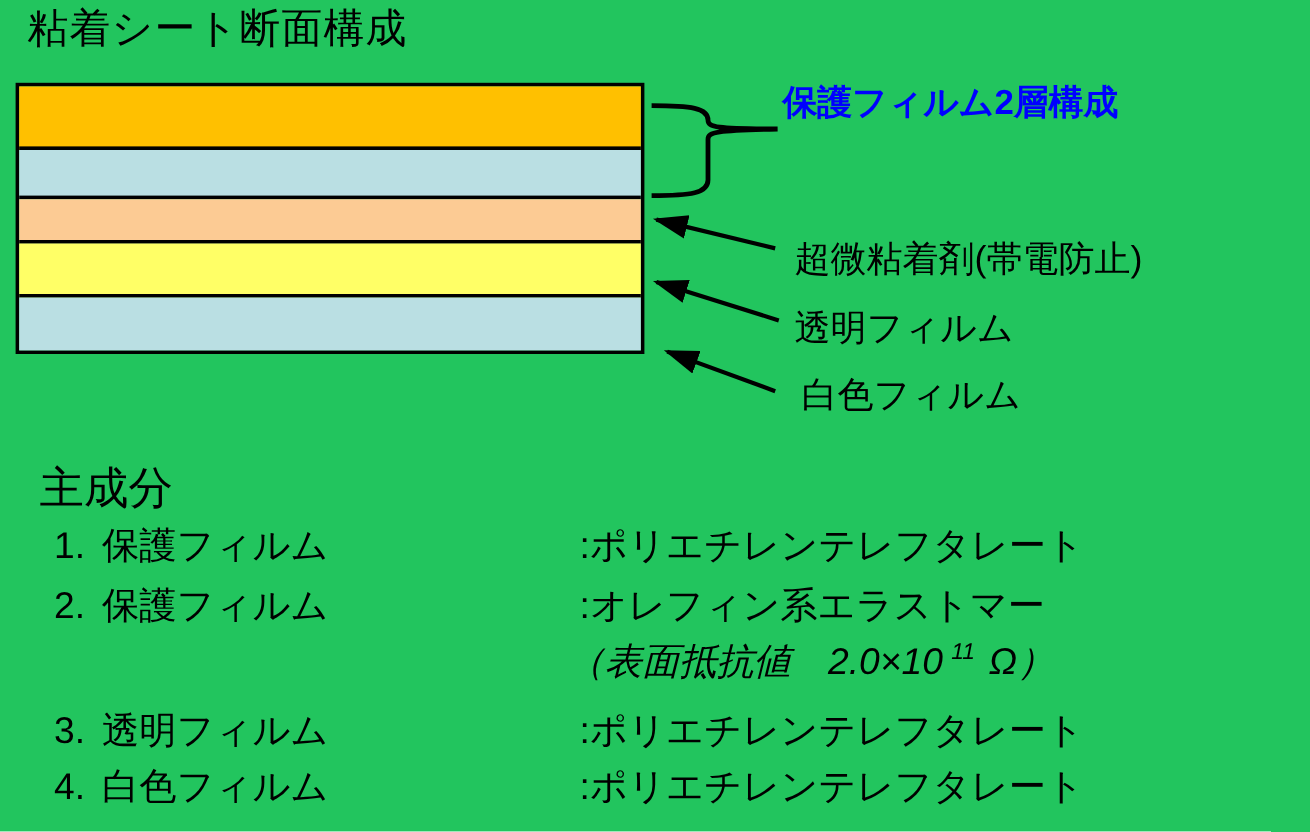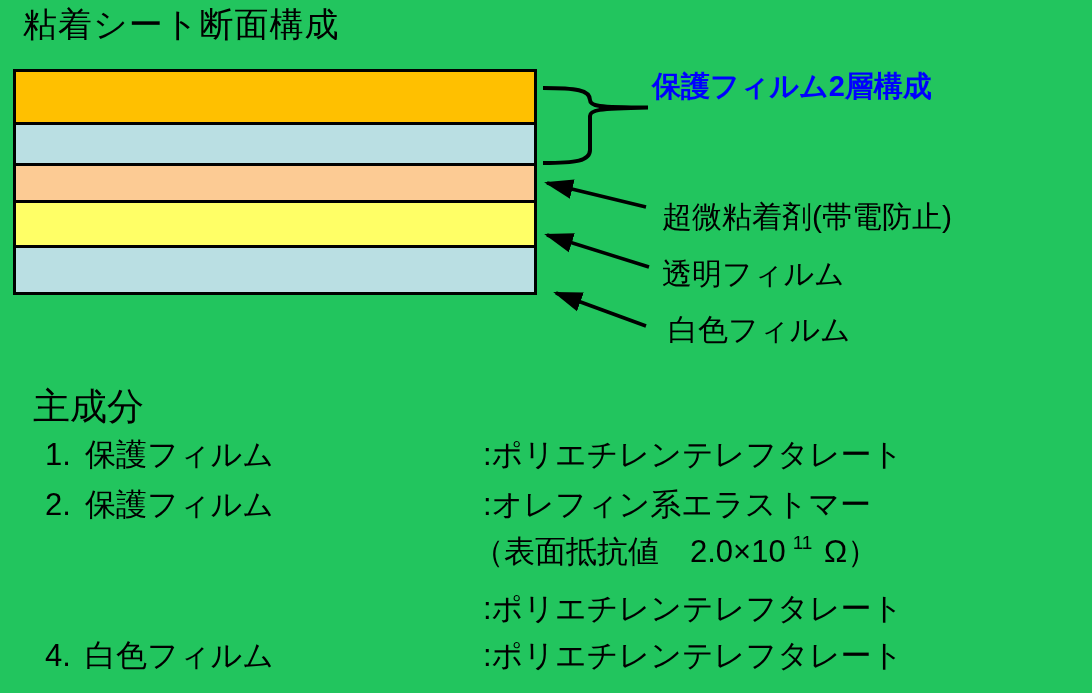--- a/index.html
+++ b/index.html
@@ -38,21 +38,21 @@
   
   .heading{left:33px;top:386px;font-size:37px;}
   .listrow{font-size:31px;margin-left:12px;}
   .no{display:inline-block;min-width:40px;}
   .lc{left:33px;}
   .rc{left:471px;text-align:center;}
   .r1{top:437px;}
   .r2{top:487px;}
   .r3{top:591px;}
   .r4{top:638px;}
-  .note{left:473px;top:534px;font-size:31px;}
+  .note{left:473px;top:534px;font-size:31px;font-style:italic;}
   .sup{font-size:19px;position:relative;top:-13px;margin-left:7px;margin-right:3px;}
 </style>
 </head>
 <body>
 
 <div class="canvas">
 
   <div class="txt page-title">粘着シート断面構成</div>
 
   <div class="sheet">
@@ -90,20 +90,23 @@
 
   <div class="txt listrow lc r2">
     <span class="no">2.</span><span>保護フィルム</span>
   </div>
   <div class="txt listrow rc r2">:オレフィン系エラストマー</div>
 
   <div class="txt note">
     <span>（表面抵抗値　2.0×10</span><span class="sup">11</span><span> Ω）</span>
   </div>
 
+  <div class="txt listrow lc r3">
+    <span class="no">3.</span><span>透明フィルム</span>
+  </div>
   <div class="txt listrow rc r3">:ポリエチレンテレフタレート</div>
 
   <div class="txt listrow lc r4">
     <span class="no">4.</span><span>白色フィルム</span>
   </div>
   <div class="txt listrow rc r4">:ポリエチレンテレフタレート</div>
 
 </div>
 
 </body></html>

